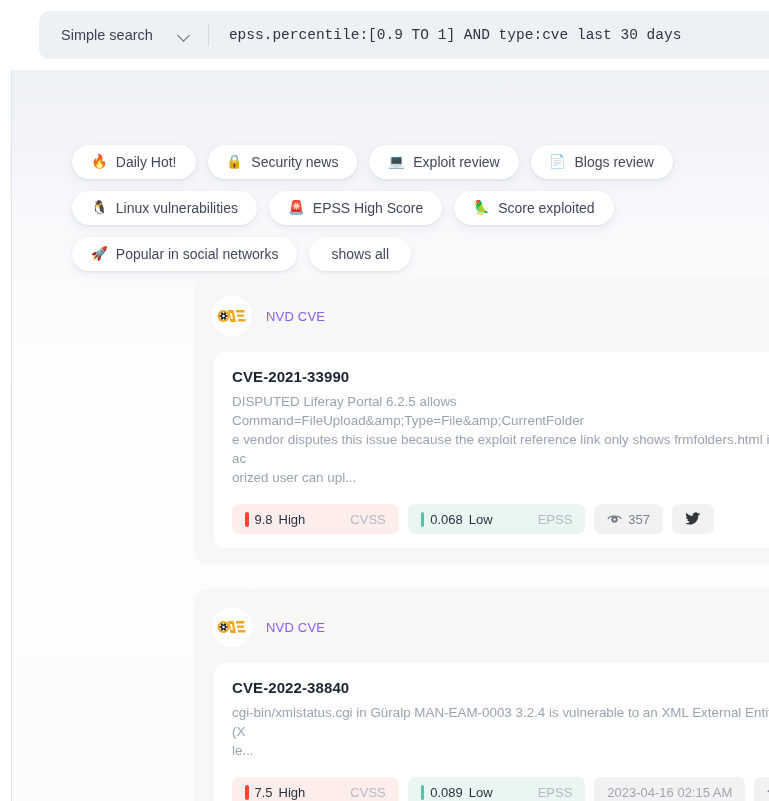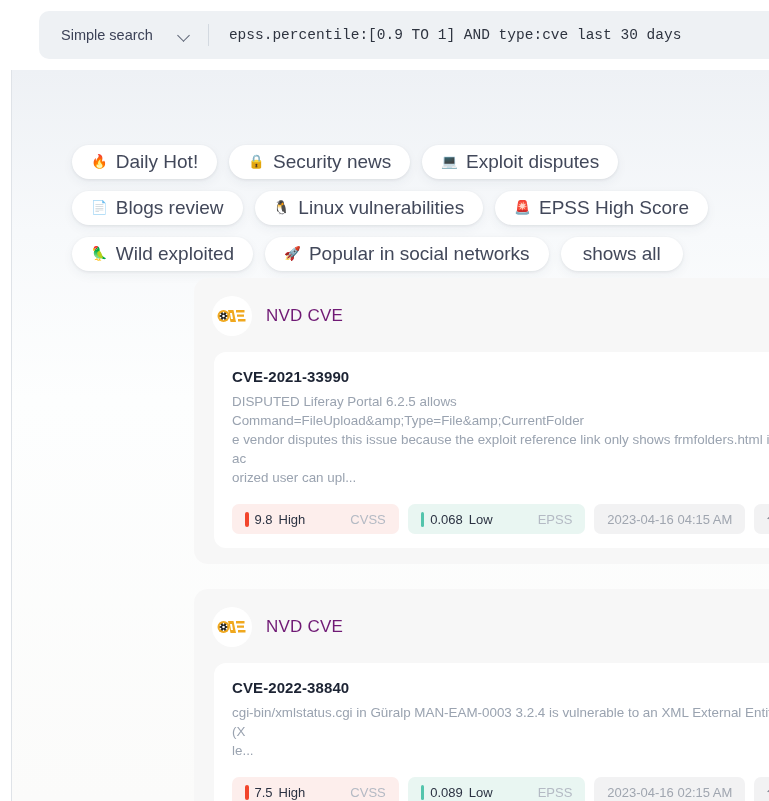--- a/index.html
+++ b/index.html
@@ -105,21 +105,21 @@
     border-radius: 18px;
     display: flex;
     align-items: center;
     gap: 8px;
     padding: 0 19px;
     box-shadow: 0 1px 3px rgba(40,50,70,.09), 0 4px 12px rgba(40,50,70,.05);
     cursor: pointer;
     white-space: nowrap;
   }
   .chip-emoji { font-size: 13.5px; line-height: 1; }
-  .chip-label { font-size: 19px; color: #42485a; }
+  .chip-label { font-size: 14px; color: #42485a; }
   .chip-plain { padding: 0 22px; }
 
   
   .results {
     position: absolute;
     top: 208px;
     left: 182px;
     width: 600px;
   }
   .result-card {
@@ -139,22 +139,22 @@
   .source-logo {
     width: 40px; height: 40px;
     border-radius: 50%;
     background: #ffffff;
     display: flex;
     align-items: center;
     justify-content: center;
     flex: 0 0 auto;
   }
   .source-name {
-    font-size: 17px;
-    color: #701a75;
+    font-size: 13px;
+    color: #8b5cf6;
     letter-spacing: .2px;
   }
   .card-body {
     background: #ffffff;
     border-radius: 12px;
     margin: 12px 0 0 20px;
     padding: 16px 0 14px 18px;
     min-height: 160px;
   }
   .cve-id {
@@ -225,37 +225,37 @@
     <div class="chip">
       <span class="chip-emoji">🔥</span>
       <span class="chip-label">Daily Hot!</span>
     </div>
     <div class="chip">
       <span class="chip-emoji">🔒</span>
       <span class="chip-label">Security news</span>
     </div>
     <div class="chip">
       <span class="chip-emoji">💻</span>
-      <span class="chip-label">Exploit disputes</span>
+      <span class="chip-label">Exploit review</span>
     </div>
     <div class="chip">
       <span class="chip-emoji">📄</span>
       <span class="chip-label">Blogs review</span>
     </div>
     <div class="chip">
       <span class="chip-emoji">🐧</span>
       <span class="chip-label">Linux vulnerabilities</span>
     </div>
     <div class="chip">
       <span class="chip-emoji">🚨</span>
       <span class="chip-label">EPSS High Score</span>
     </div>
     <div class="chip">
       <span class="chip-emoji">🦜</span>
-      <span class="chip-label">Wild exploited</span>
+      <span class="chip-label">Score exploited</span>
     </div>
     <div class="chip">
       <span class="chip-emoji">🚀</span>
       <span class="chip-label">Popular in social networks</span>
     </div>
     <div class="chip chip-plain">
       <span class="chip-label">shows all</span>
     </div>
   </div>
 
@@ -295,23 +295,20 @@
             <span class="sev-word">High</span>
             <span class="sev-kind">CVSS</span>
           </div>
           <div class="badge badge-epss">
             <span class="bar bar-teal"></span>
             <span class="sev-num">0.068</span>
             <span class="sev-word">Low</span>
             <span class="sev-kind">EPSS</span>
           </div>
           <div class="badge badge-plain">
-            <span>2023-04-16 04:15 AM</span>
-          </div>
-          <div class="badge badge-plain">
             <svg class="icon-eye" width="15" height="12" viewBox="0 0 20 14">
               <path d="M1 7 C4 1.8 16 1.8 19 7" stroke="#6b7280" stroke-width="1.4" fill="none"></path>
               <circle cx="10" cy="7.6" r="4.2" fill="#6b7280"></circle>
               <circle cx="10" cy="7.6" r="1.7" fill="#f2f2f3"></circle>
             </svg>
             <span class="badge-count">357</span>
           </div>
           <div class="badge badge-plain">
             <svg class="icon-twitter" width="16" height="14" viewBox="0 0 24 20">
               <path d="M23 2.4a9 9 0 0 1-2.6.75A4.6 4.6 0 0 0 22.4.6a9.2 9.2 0 0 1-2.9 1.13A4.55 4.55 0 0 0 11.6 5.9 12.9 12.9 0 0 1 2.2 1.1a4.56 4.56 0 0 0 1.4 6.1 4.5 4.5 0 0 1-2.05-.57v.06a4.56 4.56 0 0 0 3.65 4.47 4.6 4.6 0 0 1-2.05.08 4.56 4.56 0 0 0 4.25 3.17A9.14 9.14 0 0 1 0 16.3a12.9 12.9 0 0 0 6.98 2.05c8.37 0 12.95-6.95 12.95-12.97l-.01-.6A9.2 9.2 0 0 0 23 2.4z" fill="#34373d"></path>

